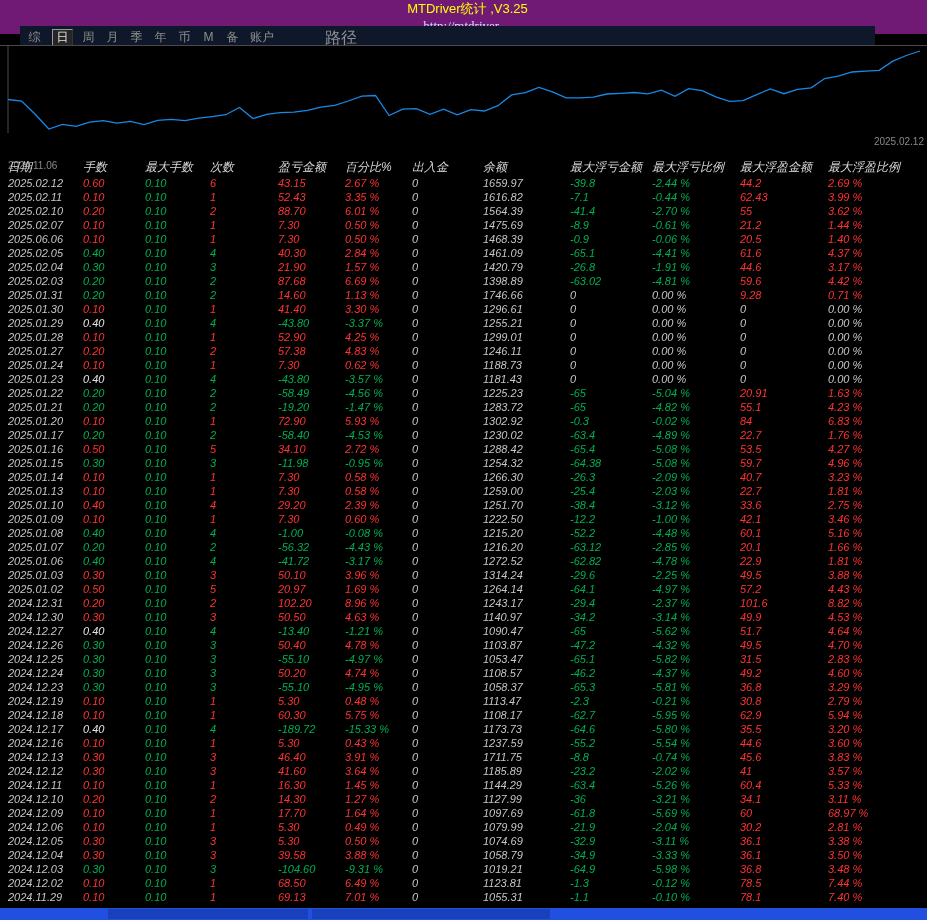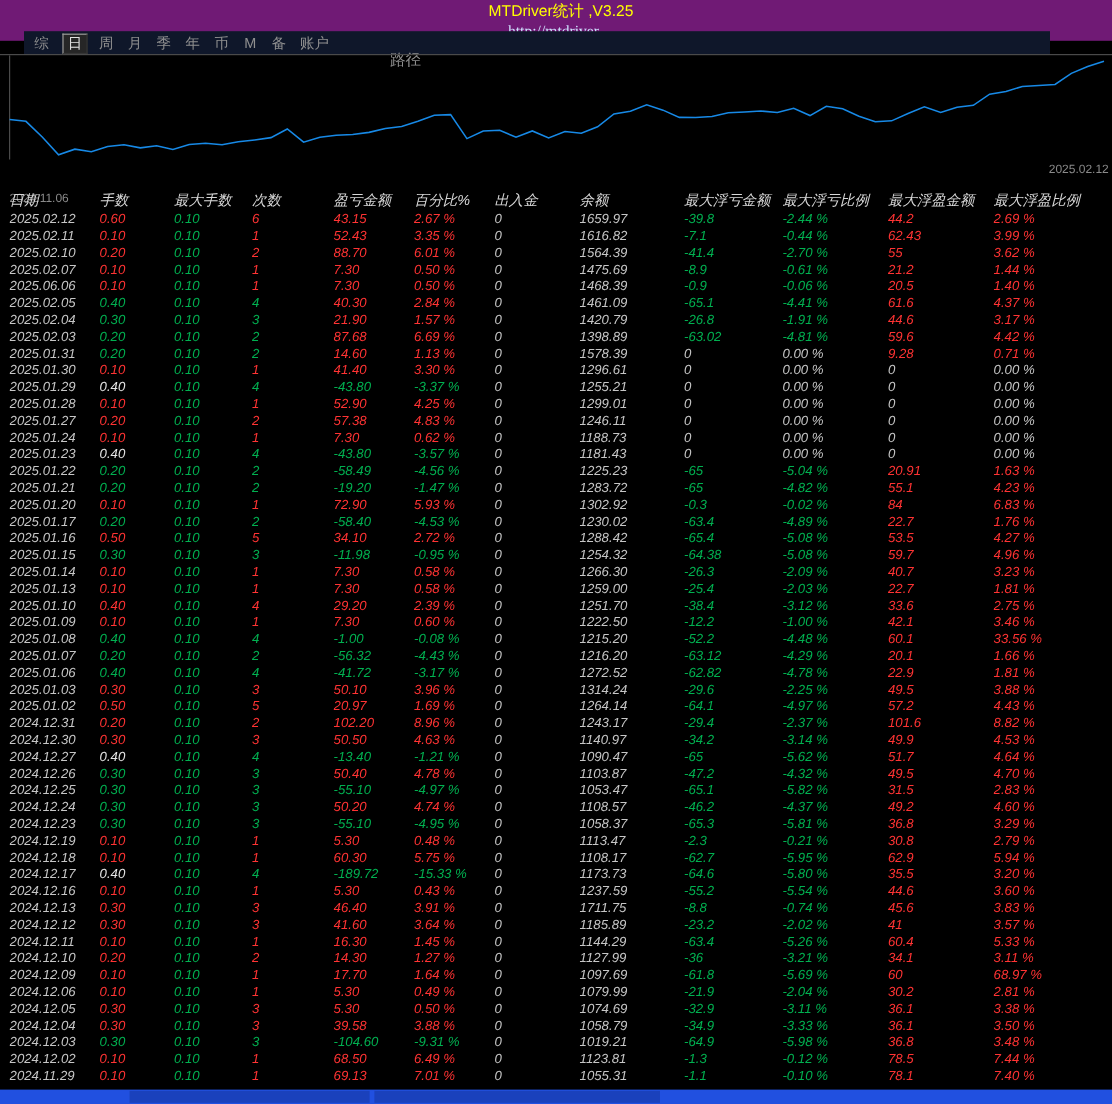--- a/index.html
+++ b/index.html
@@ -12,21 +12,21 @@
   .titlebar .app-title{color:#ffff00;font-size:13px;padding-left:8px;white-space:nowrap;}
   .titlebar .url{color:#cfe0ff;font-size:13px;padding-right:2px;white-space:nowrap;font-family:Liberation Serif, serif;}
 
   
   .menubar{position:absolute;left:0;top:26px;width:855px;height:19px;background:#0f172a;margin-left:20px;}
   .menu-items{position:absolute;left:8px;top:1px;white-space:nowrap;}
   .menu-item{display:inline-block;color:#8f8f8f;font-size:12px;margin-right:11px;
              min-width:13px;text-align:center;line-height:15px;cursor:default;}
   .menu-item.selected{background:#262626;border:1px solid;
              border-color:#9a9a9a #353535 #353535 #9a9a9a;color:#e2e2e2;padding:0 3px;margin-right:9px;}
-  .path-label{position:absolute;left:305px;top:15px;color:#8f8f8f;font-size:13px;}
+  .path-label{position:absolute;left:305px;top:2px;color:#8f8f8f;font-size:16px;}
 
   
   .chart{position:absolute;left:0;top:45px;width:927px;height:90px;border-top:1px solid #4a4a4a;}
   .chart svg{display:block;}
   .axis-labels{position:absolute;left:0;top:136px;width:927px;height:13px;}
   .axis-labels .lab{position:absolute;color:#8a8a8a;font-size:10px;}
   .axis-labels .left{left:8px;margin-top:24px;}
   .axis-labels .right{right:3px;}
 
   
@@ -202,21 +202,21 @@
       <span class="cell c-red">4.42 %</span>
     </div>
     <div class="trow">
       <span class="cell c-bal">2025.01.31</span>
       <span class="cell c-green">0.20</span>
       <span class="cell c-green">0.10</span>
       <span class="cell c-green">2</span>
       <span class="cell c-red">14.60</span>
       <span class="cell c-red">1.13 %</span>
       <span class="cell c-bal">0</span>
-      <span class="cell c-bal">1578.39</span>
+      <span class="cell c-bal">1746.66</span>
       <span class="cell c-bal">0</span>
       <span class="cell c-bal">0.00 %</span>
       <span class="cell c-red">9.28</span>
       <span class="cell c-red">0.71 %</span>
     </div>
     <div class="trow">
       <span class="cell c-bal">2025.01.30</span>
       <span class="cell c-red">0.10</span>
       <span class="cell c-green">0.10</span>
       <span class="cell c-red">1</span>
@@ -444,33 +444,33 @@
       <span class="cell c-green">0.40</span>
       <span class="cell c-green">0.10</span>
       <span class="cell c-green">4</span>
       <span class="cell c-green">-1.00</span>
       <span class="cell c-green">-0.08 %</span>
       <span class="cell c-bal">0</span>
       <span class="cell c-bal">1215.20</span>
       <span class="cell c-green">-52.2</span>
       <span class="cell c-green">-4.48 %</span>
       <span class="cell c-red">60.1</span>
-      <span class="cell c-red">33.56 %</span>
+      <span class="cell c-red">5.16 %</span>
     </div>
     <div class="trow">
       <span class="cell c-bal">2025.01.07</span>
       <span class="cell c-green">0.20</span>
       <span class="cell c-green">0.10</span>
       <span class="cell c-green">2</span>
       <span class="cell c-green">-56.32</span>
       <span class="cell c-green">-4.43 %</span>
       <span class="cell c-bal">0</span>
       <span class="cell c-bal">1216.20</span>
       <span class="cell c-green">-63.12</span>
-      <span class="cell c-green">-4.29 %</span>
+      <span class="cell c-green">-2.85 %</span>
       <span class="cell c-red">20.1</span>
       <span class="cell c-red">1.66 %</span>
     </div>
     <div class="trow">
       <span class="cell c-bal">2025.01.06</span>
       <span class="cell c-green">0.40</span>
       <span class="cell c-green">0.10</span>
       <span class="cell c-green">4</span>
       <span class="cell c-green">-41.72</span>
       <span class="cell c-green">-3.17 %</span>

